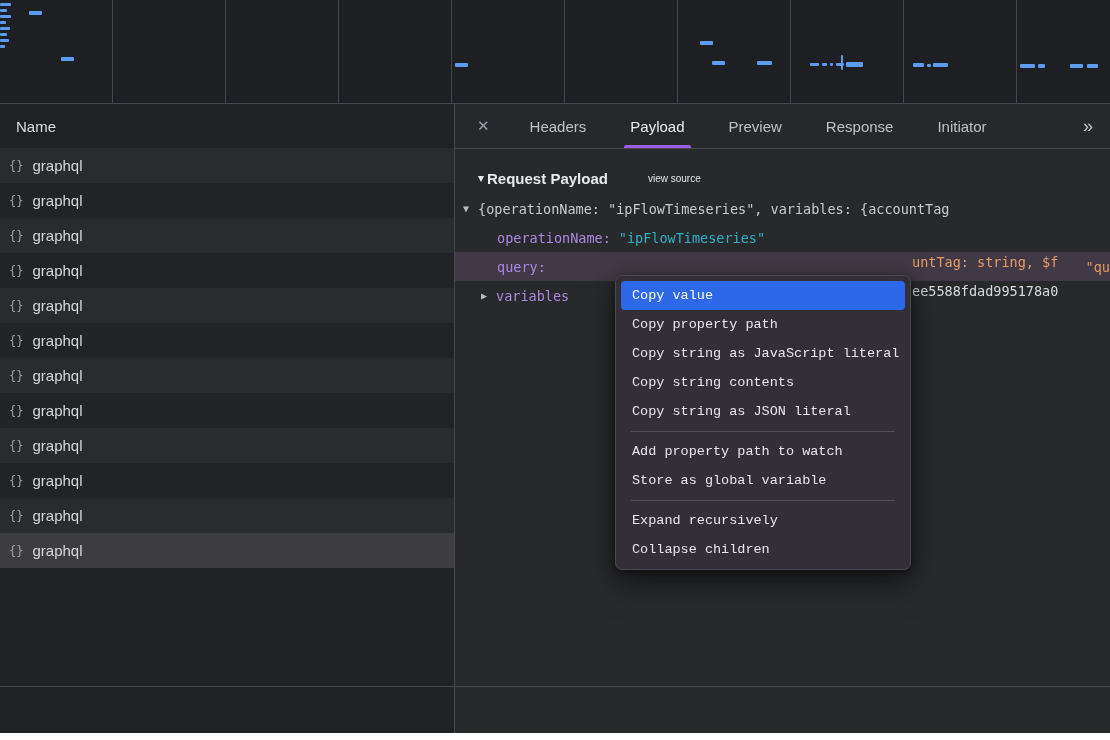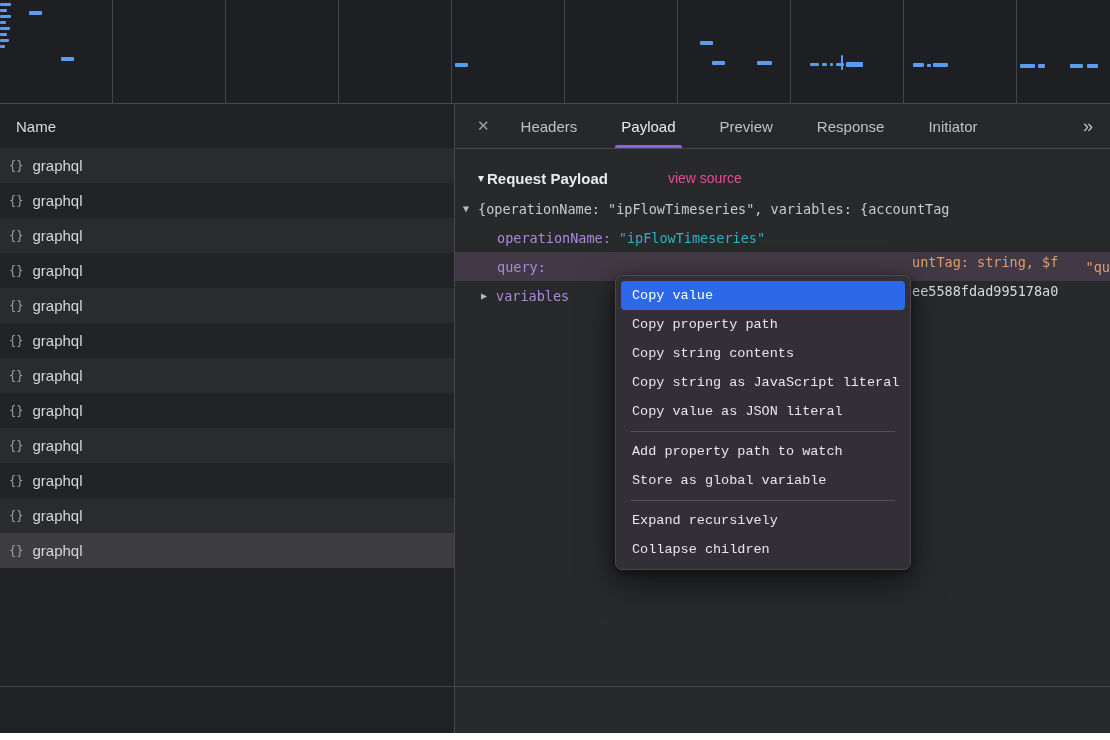--- a/index.html
+++ b/index.html
@@ -25,33 +25,33 @@
     font-size:15px;color:#dadce0;background:#202124;}
   .req-row{height:35px;display:flex;align-items:center;padding-left:9px;font-size:15px;color:#d5d7da;}
   .req-row.odd{background:#2a2b2e;}
   .req-row.even{background:#222327;}
   .req-row.selected{background:#3c3c41;}
   .req-icon{font-family:"DejaVu Sans Mono",monospace;font-size:12px;color:#9aa0a6;margin-right:9px;}
   
   .tabbar{height:44px;display:flex;align-items:center;background:#27282b;
     border-bottom:1px solid #47464c;position:relative;}
   .close-x{color:#9aa0a6;font-size:15px;margin:0 0 0 22px;cursor:default;}
-  .tabs{display:flex;align-items:center;height:100%;margin-left:31px;gap:44px;}
+  .tabs{display:flex;align-items:center;height:100%;margin-left:40px;gap:44px;}
   .tab{position:relative;height:100%;display:flex;align-items:center;
     font-size:15px;color:#bdc1c6;white-space:nowrap;}
   .tab.active{color:#e8eaed;}
   .tab.active::after{content:"";position:absolute;left:-6px;right:-6px;bottom:0;height:3px;
     background:#9b5ce0;border-radius:2px 2px 0 0;}
   .overflow-chevrons{position:absolute;right:18px;color:#bdc1c6;font-size:18px;letter-spacing:-1px;}
   
   .content{position:absolute;left:0;top:44px;right:0;bottom:0;padding-top:14px;overflow:hidden;}
   .payload-header{height:32px;display:flex;align-items:center;padding-left:23px;}
   .sec-tri{color:#e8eaed;font-size:12px;margin-right:3px;}
   .section-title{color:#e8eaed;font-size:15px;font-weight:bold;}
-  .view-source{color:#ec4899;font-size:14px;margin-left:60px;}
+  .view-source{color:#e5e5e5;font-size:10px;margin-left:40px;}
   .tree{font-family:"DejaVu Sans Mono",monospace;font-size:13.5px;color:#c8cacd;}
   .tree-row{position:relative;height:29px;display:flex;align-items:center;white-space:nowrap;padding-left:42px;}
   .tree-row.root{padding-left:8px;}
   .tree-row.vars{padding-left:26px;}
   .tw{color:#b9bbbe;font-size:10px;width:15px;display:inline-block;flex:none;}
   .preview{color:#c8cacd;}
   .key{color:#ab87e0;margin-right:8px;}
   .val-teal{color:#2db1c7;}
   .val-str{color:#e59a66;}
   .tree-row.selected-row{background:#413a46;justify-content:space-between;}
@@ -211,23 +211,23 @@
       </div>
     </div>
   </div>
 
   <div class="bottom-divider"></div>
   <div class="page-strip"></div>
 
   <div class="context-menu">
       <div class="menu-item highlighted">Copy value</div>
       <div class="menu-item">Copy property path</div>
+      <div class="menu-item">Copy string as JavaScript literal</div>
       <div class="menu-item">Copy string contents</div>
-      <div class="menu-item">Copy string as JavaScript literal</div>
-      <div class="menu-item">Copy value as JSON literal</div>
+      <div class="menu-item">Copy string as JSON literal</div>
       <div class="menu-sep"></div>
       <div class="menu-item">Add property path to watch</div>
       <div class="menu-item">Store as global variable</div>
       <div class="menu-sep"></div>
       <div class="menu-item">Expand recursively</div>
       <div class="menu-item">Collapse children</div>
     </div>
 
 </div>
 

